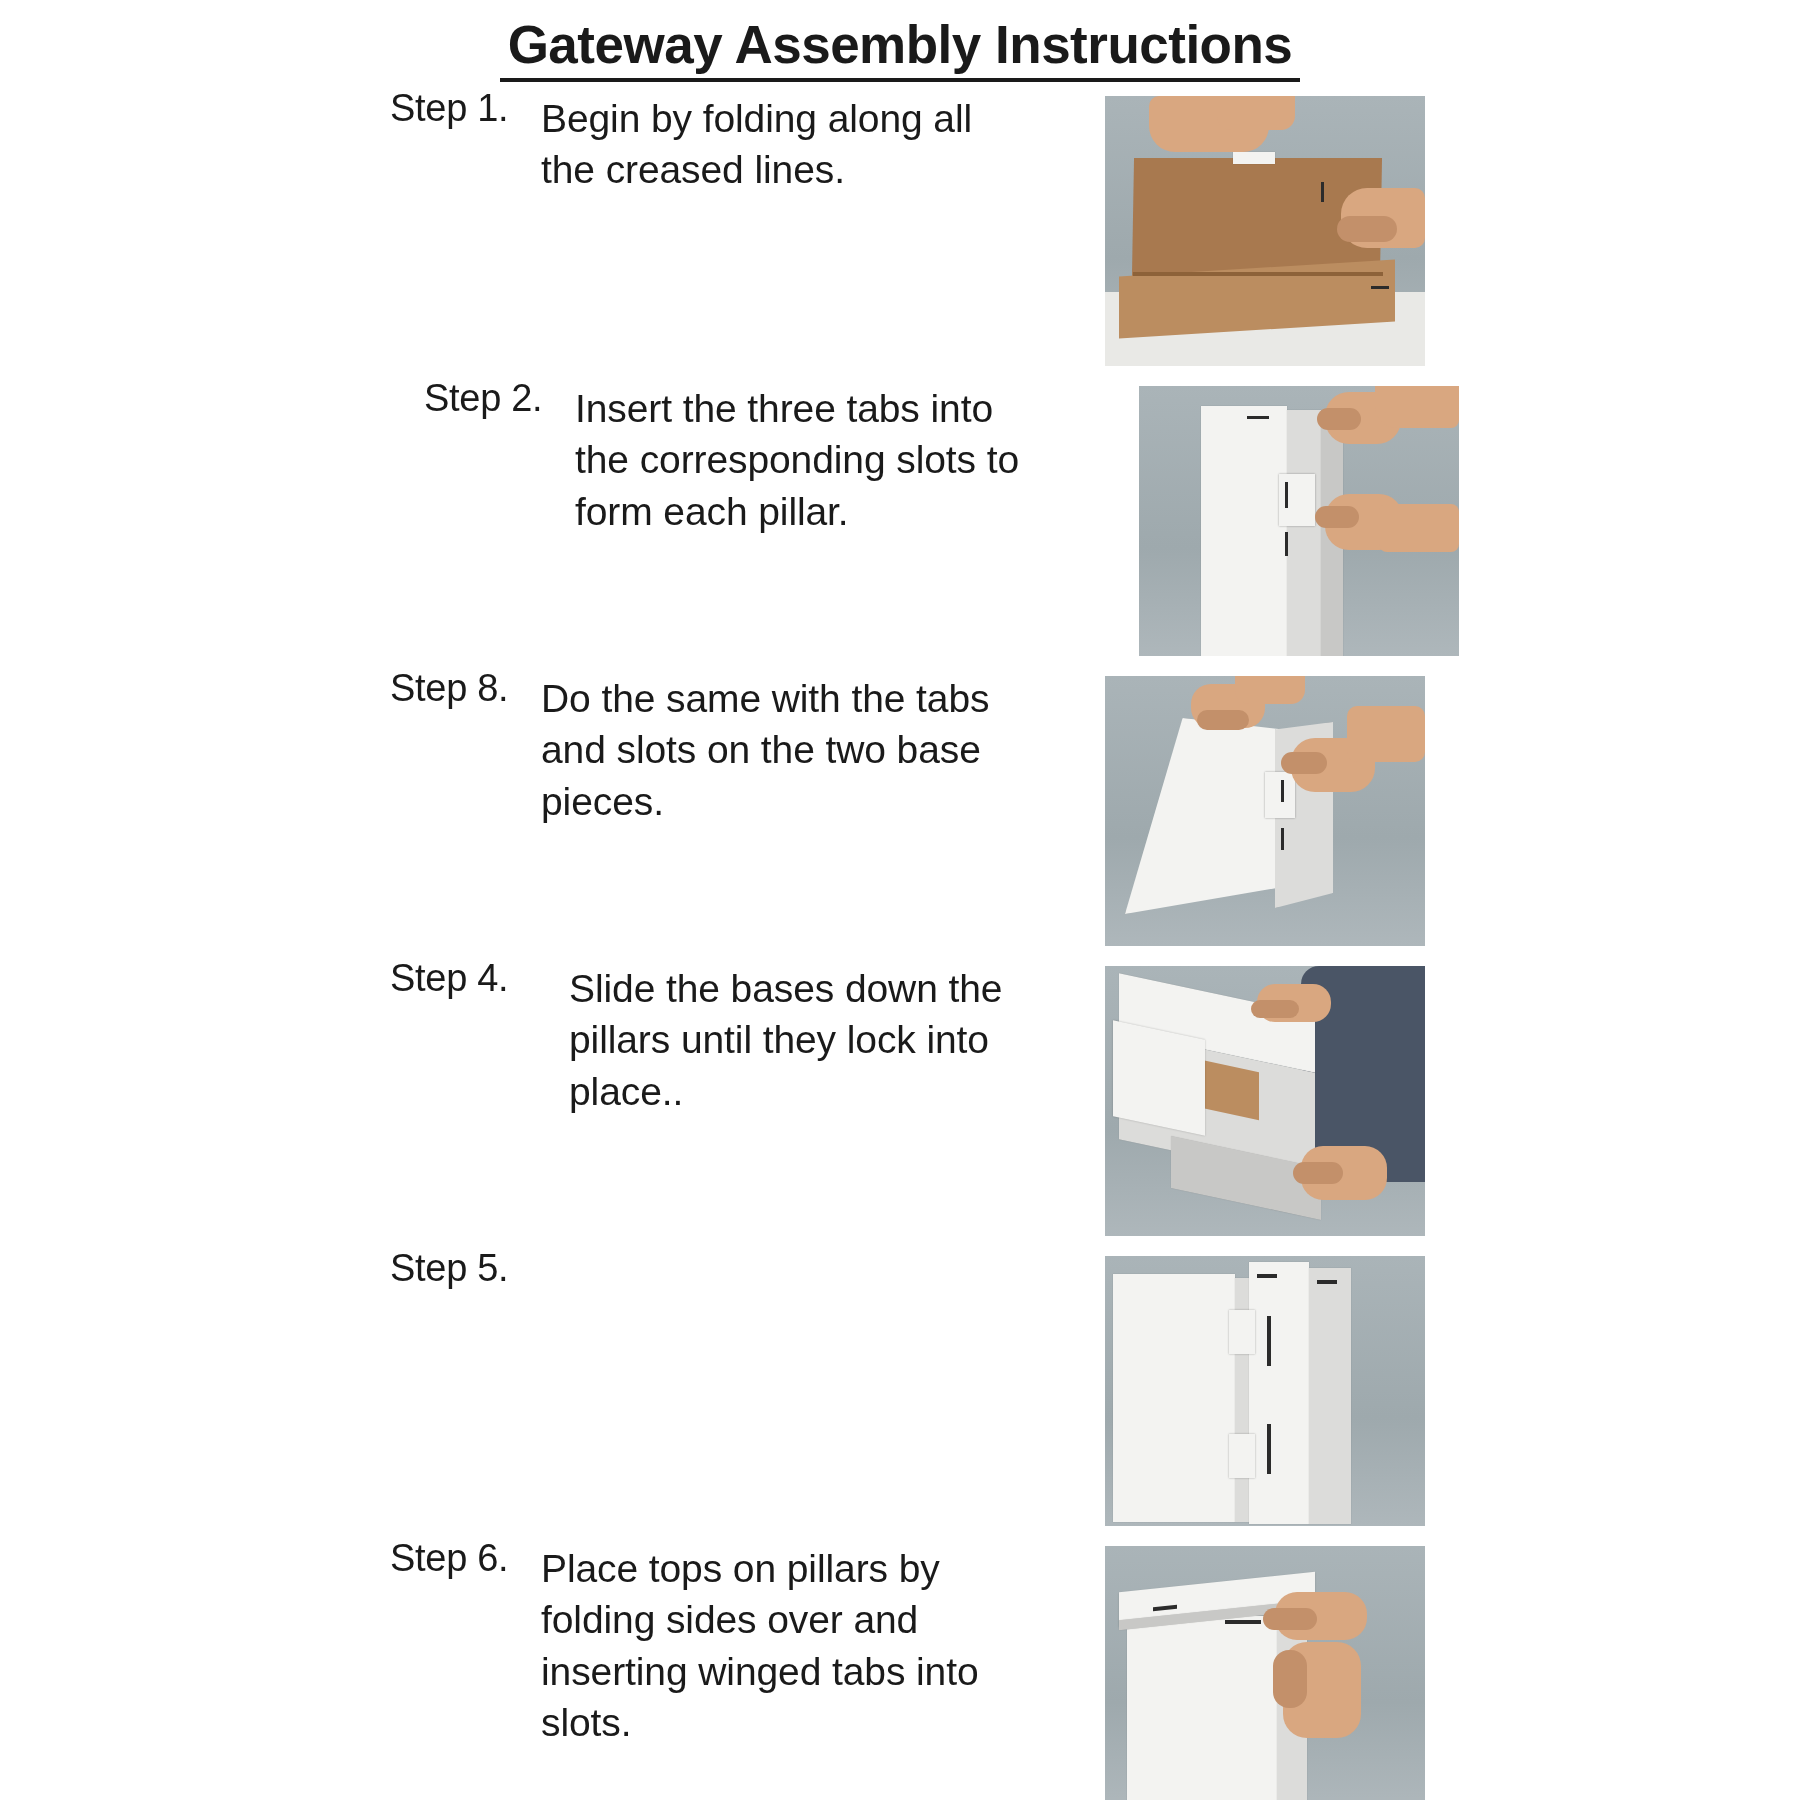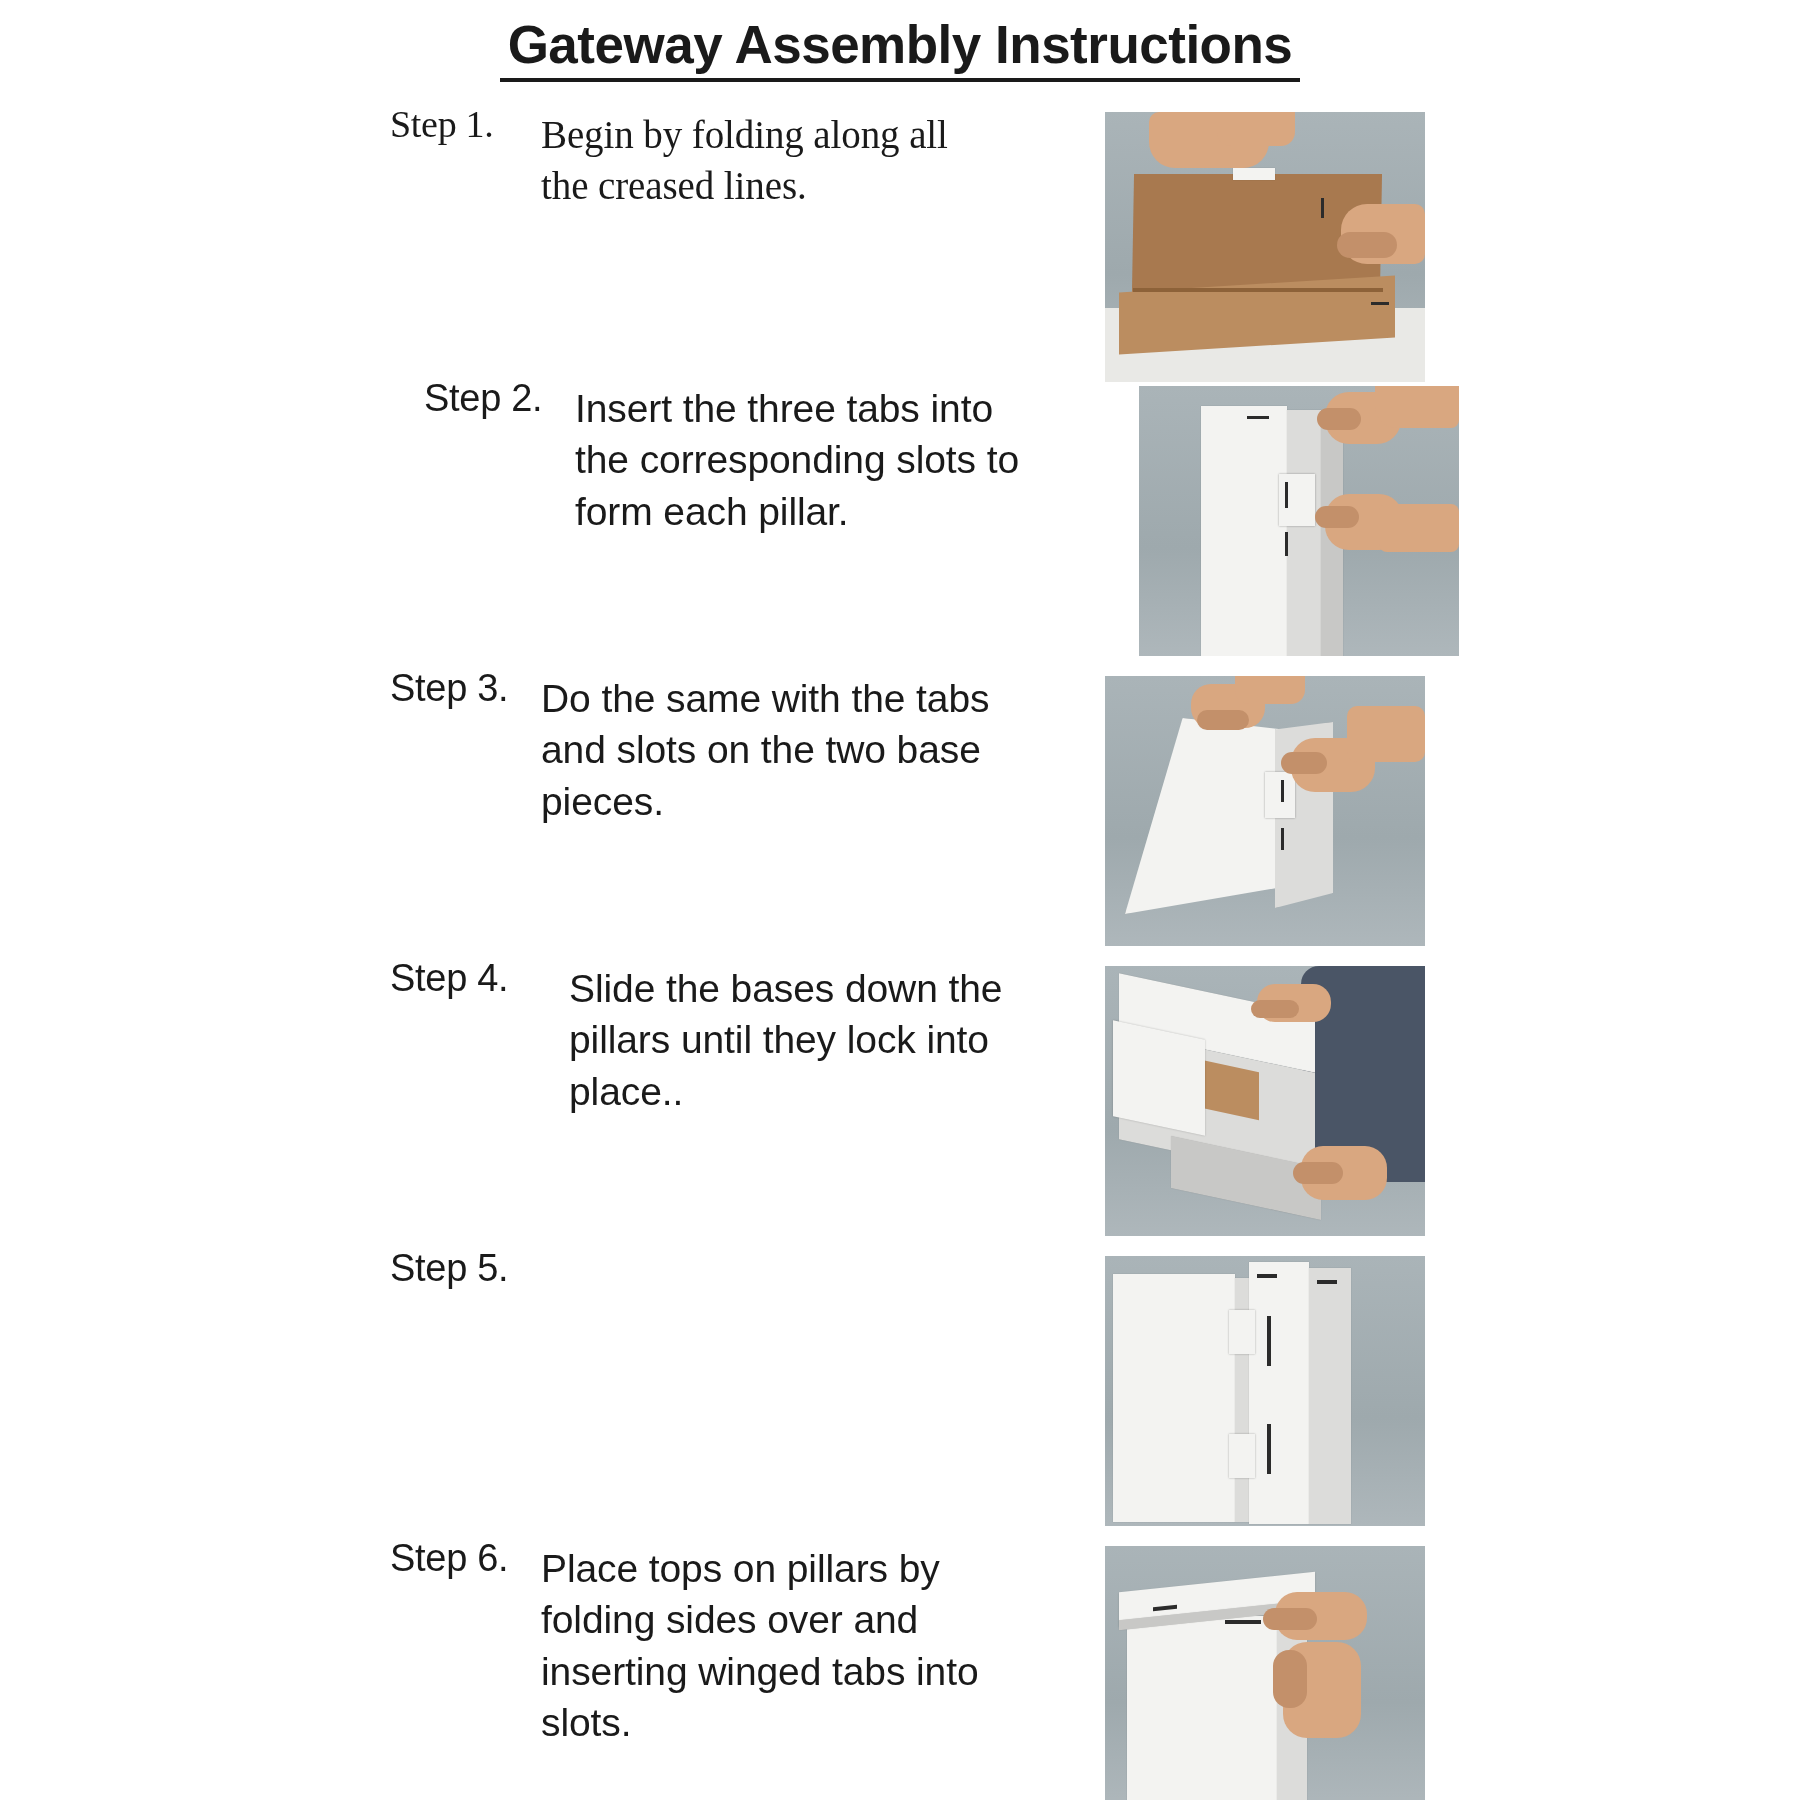--- a/index.html
+++ b/index.html
@@ -115,21 +115,21 @@
 <body>
 
 <div class="page">
 
   <h1 class="doc-title">
     <span>Gateway Assembly Instructions</span>
   </h1>
 
   <div class="steps">
 
-    <div class="step-row" style="top:16px;height:290px;font-family:Liberation Serif, serif;">
+    <div class="step-row" style="top:0;height:290px;">
       <div class="step-label">Step 1.</div>
       <div class="step-text">Begin by folding along all the creased lines.</div>
       <div class="step-photo" style="top:8px;height:270px;">
         <div class="ph"></div>
         <div class="table-top" style="left:0;top:196px;width:320px;height:74px;"></div>
         <div class="kraft" style="left:28px;top:62px;width:248px;height:118px;transform:skewX(-1deg);"></div>
         <div class="kraft light" style="left:14px;top:172px;width:276px;height:62px;transform:skewY(-3.5deg);"></div>
         <div class="kraft dark" style="left:28px;top:176px;width:250px;height:4px;"></div>
         <div class="panel-white" style="left:128px;top:56px;width:42px;height:12px;"></div>
         <div class="slotline" style="left:216px;top:86px;width:3px;height:20px;"></div>
@@ -156,21 +156,21 @@
         <div class="skin" style="left:186px;top:6px;width:76px;height:52px;border-radius:24px;"></div>
         <div class="skin dark" style="left:178px;top:22px;width:44px;height:22px;border-radius:11px;"></div>
         <div class="skin" style="left:236px;top:0px;width:84px;height:42px;border-radius:0 0 8px 22px;"></div>
         <div class="skin" style="left:186px;top:108px;width:78px;height:56px;border-radius:24px;"></div>
         <div class="skin dark" style="left:176px;top:120px;width:44px;height:22px;border-radius:11px;"></div>
         <div class="skin" style="left:240px;top:118px;width:80px;height:48px;border-radius:8px;"></div>
       </div>
     </div>
 
     <div class="step-row" style="height:290px;">
-      <div class="step-label">Step 3.</div>
+      <div class="step-label">Step 8.</div>
       <div class="step-text">Do the same with the tabs and slots on the two base pieces.</div>
       <div class="step-photo" style="top:8px;height:270px;">
         <div class="ph"></div>
         <div class="panel-white" style="left:20px;top:42px;width:160px;height:196px;clip-path:polygon(36% 0%,100% 6%,100% 86%,0% 100%);"></div>
         <div class="panel-white shade" style="left:170px;top:46px;width:58px;height:186px;clip-path:polygon(0% 4%,100% 0%,100% 92%,0% 100%);"></div>
         <div class="panel-white" style="left:160px;top:96px;width:30px;height:46px;box-shadow:0 0 2px rgba(0,0,0,.35);"></div>
         <div class="slotline" style="left:176px;top:104px;width:3px;height:22px;"></div>
         <div class="slotline" style="left:176px;top:152px;width:3px;height:22px;"></div>
         <div class="skin" style="left:86px;top:8px;width:74px;height:44px;border-radius:20px;"></div>
         <div class="skin dark" style="left:92px;top:34px;width:52px;height:20px;border-radius:10px;"></div>

